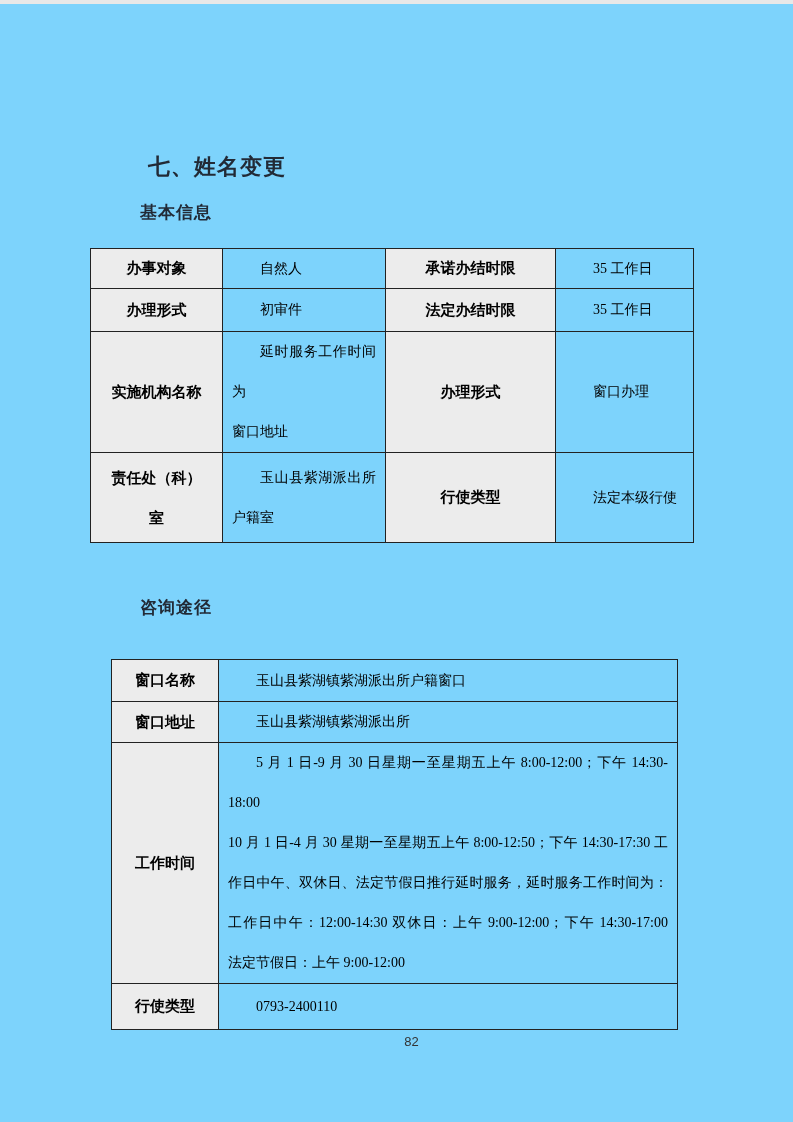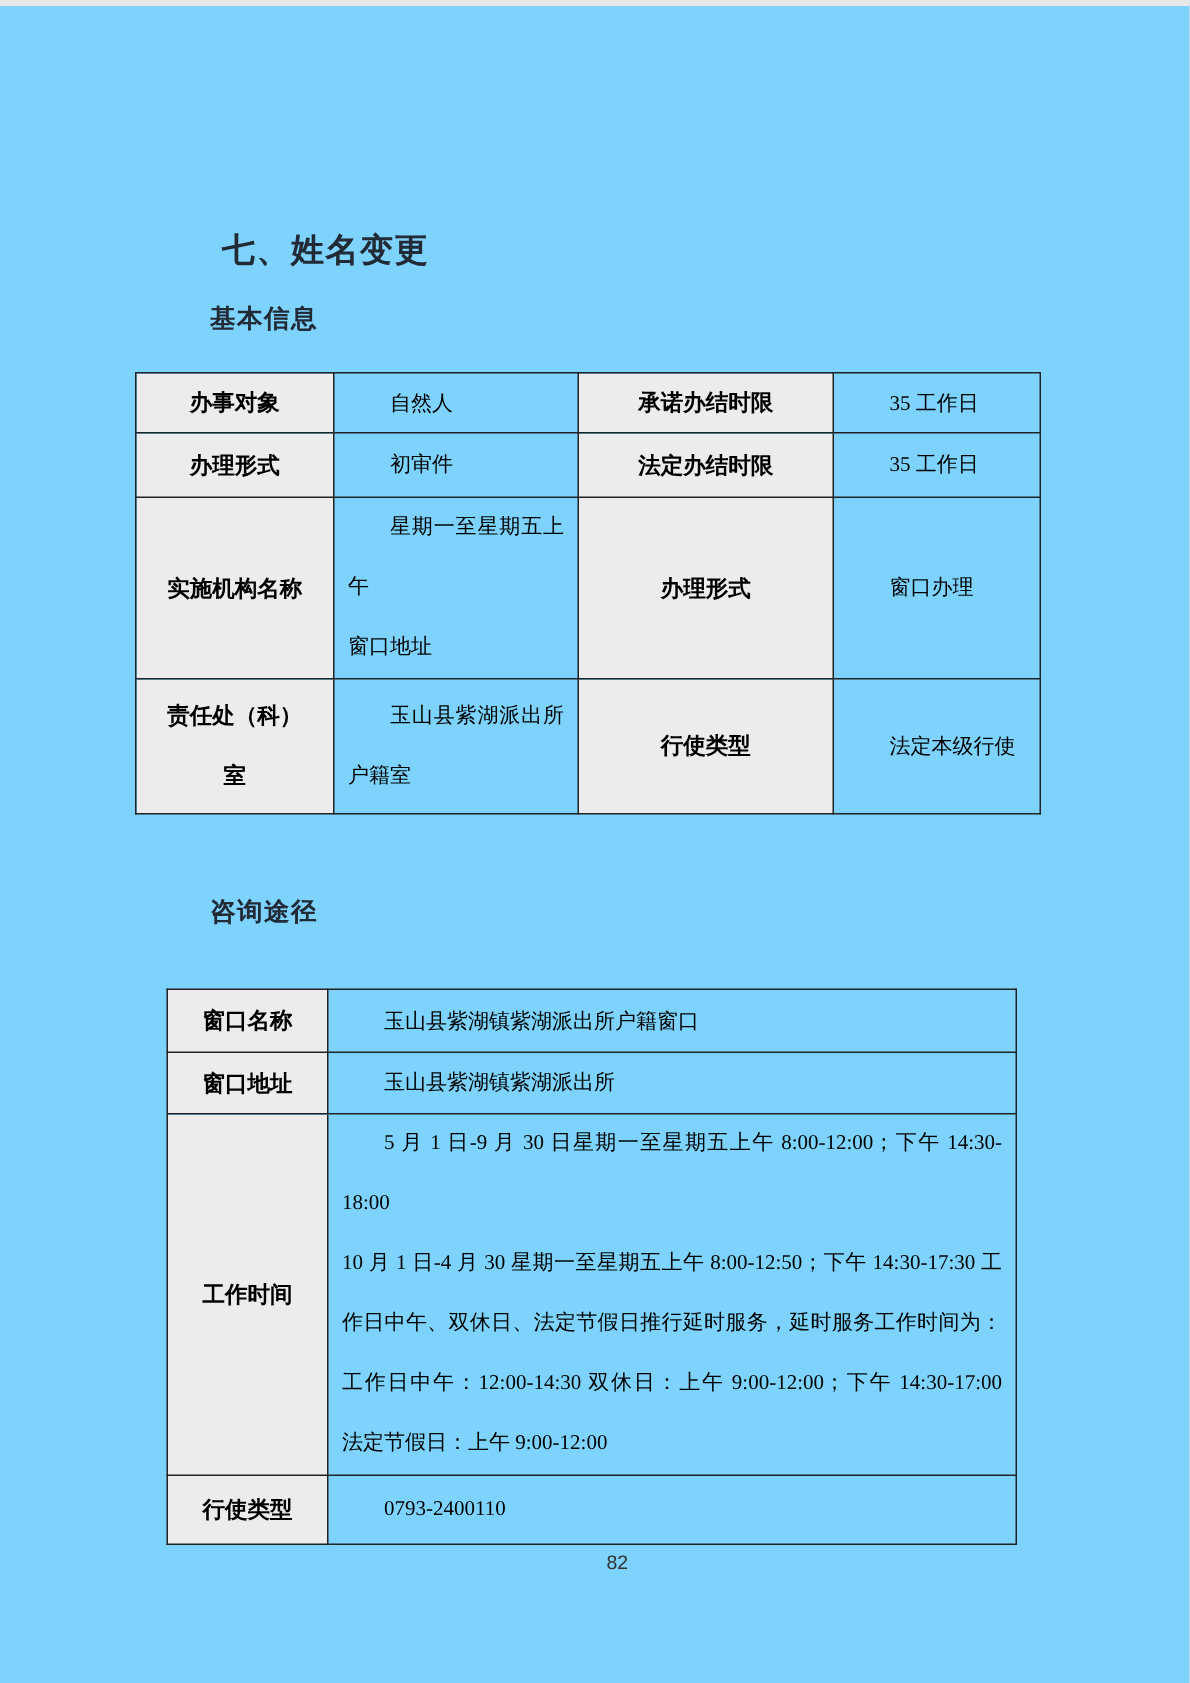--- a/index.html
+++ b/index.html
@@ -75,21 +75,21 @@
     </tr>
     <tr style="height:43px">
       <th class="lbl">办理形式</th>
       <td class="val">初审件</td>
       <th class="lbl">法定办结时限</th>
       <td class="val">35 工作日</td>
     </tr>
     <tr style="height:83px">
       <th class="lbl">实施机构名称</th>
       <td class="val jlines">
-            <div class="line">星期一至星期五上午</div>
+            <div class="line">延时服务工作时间为</div>
             <div class="line">窗口地址</div>
           </td>
       <th class="lbl">办理形式</th>
       <td class="val">窗口办理</td>
     </tr>
     <tr style="height:90px">
       <th class="lbl">
             <div class="line">责任处（科）</div>
             <div class="line">室</div>
           </th>

